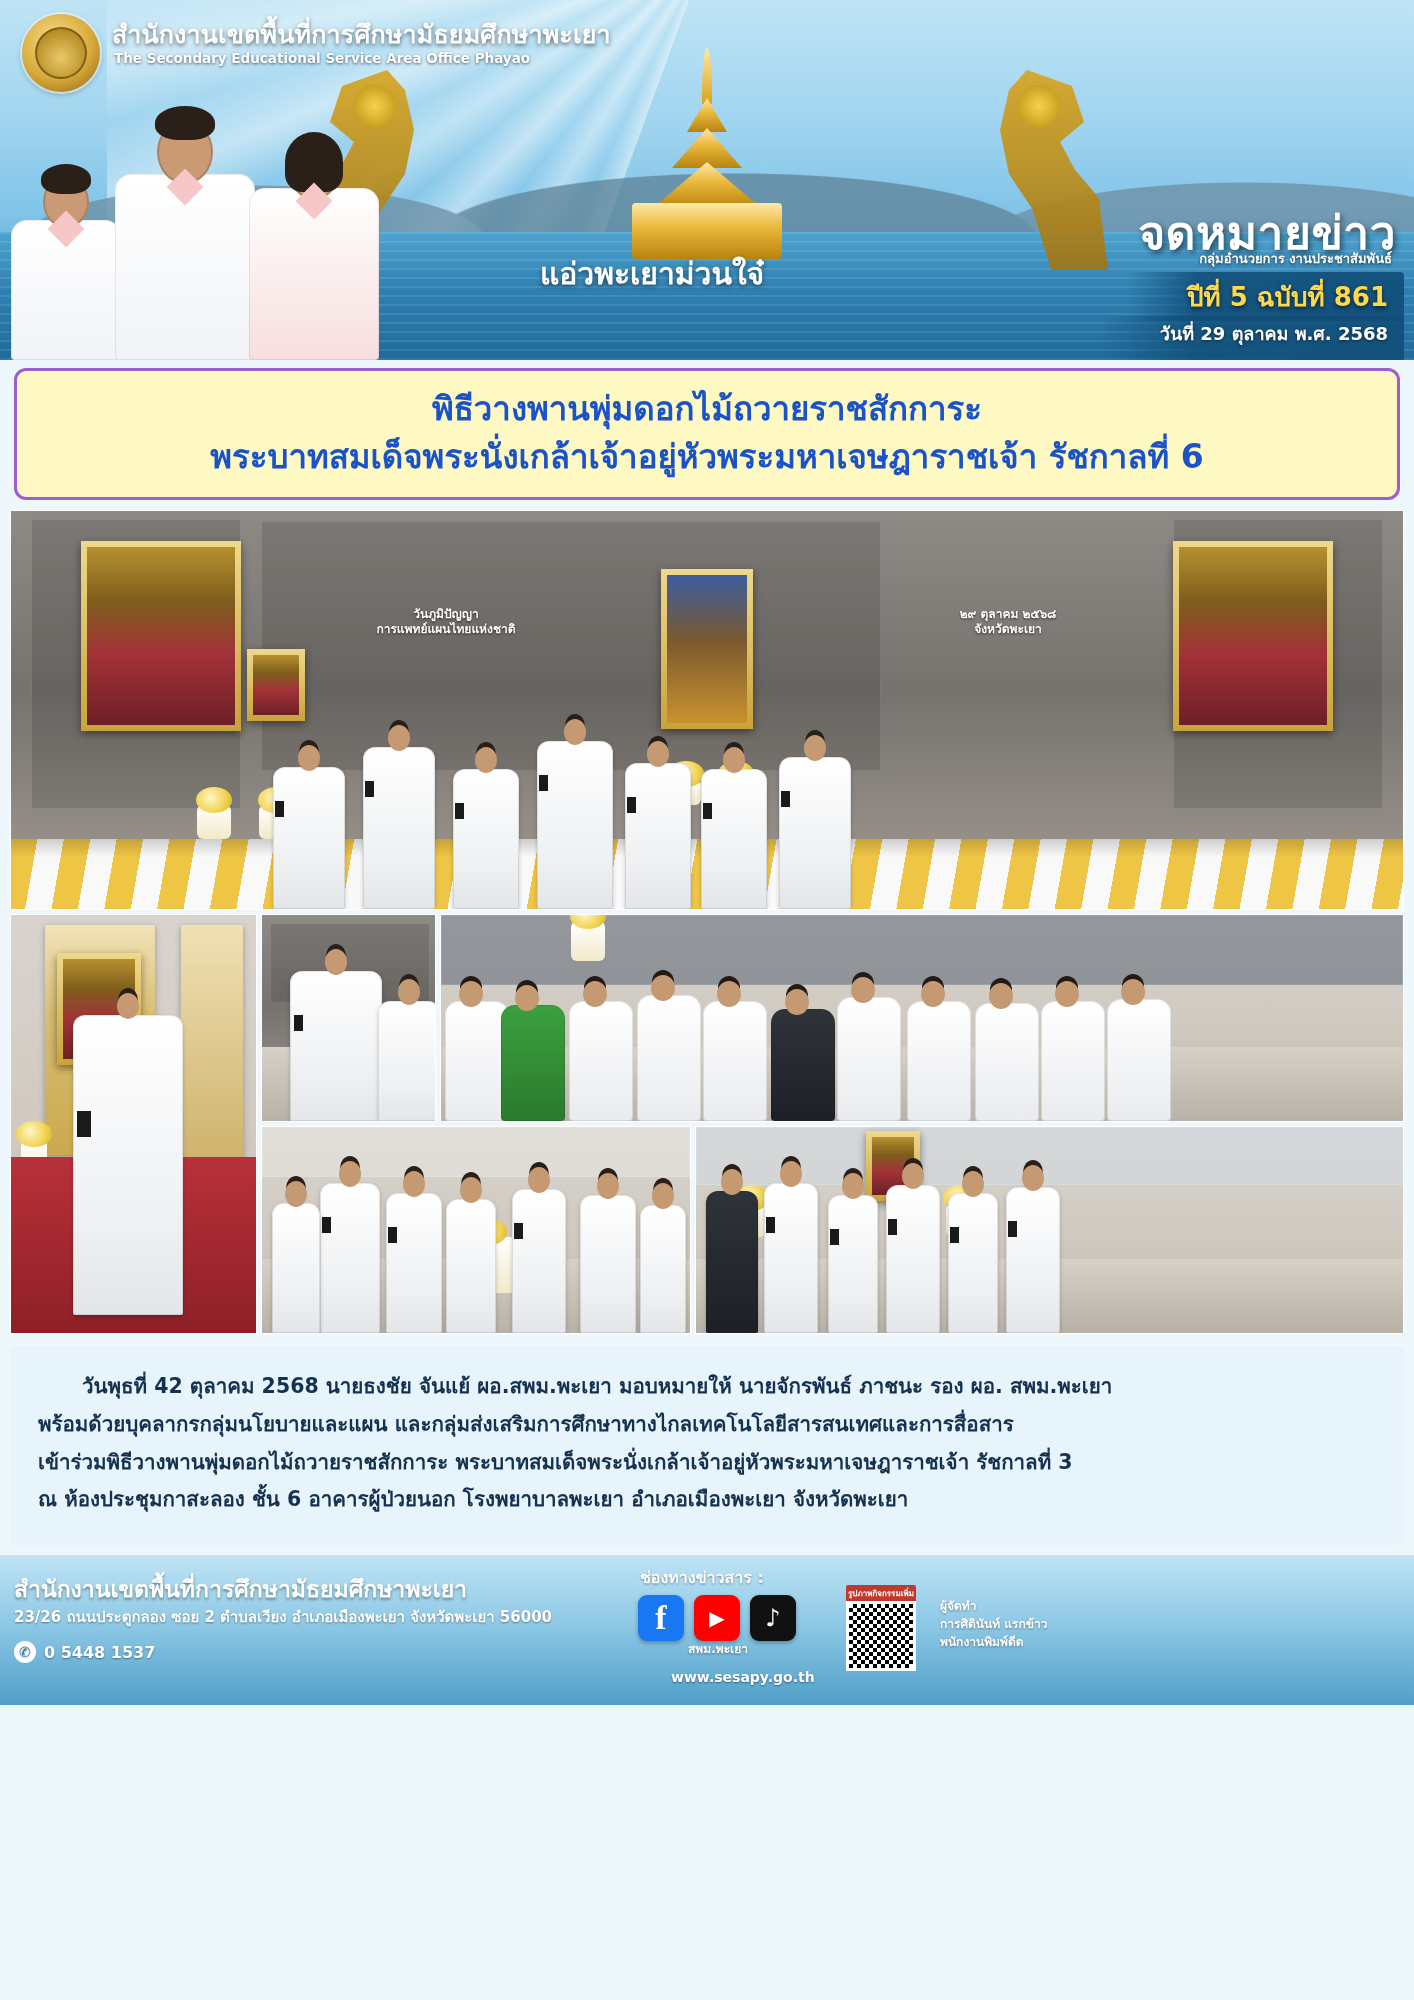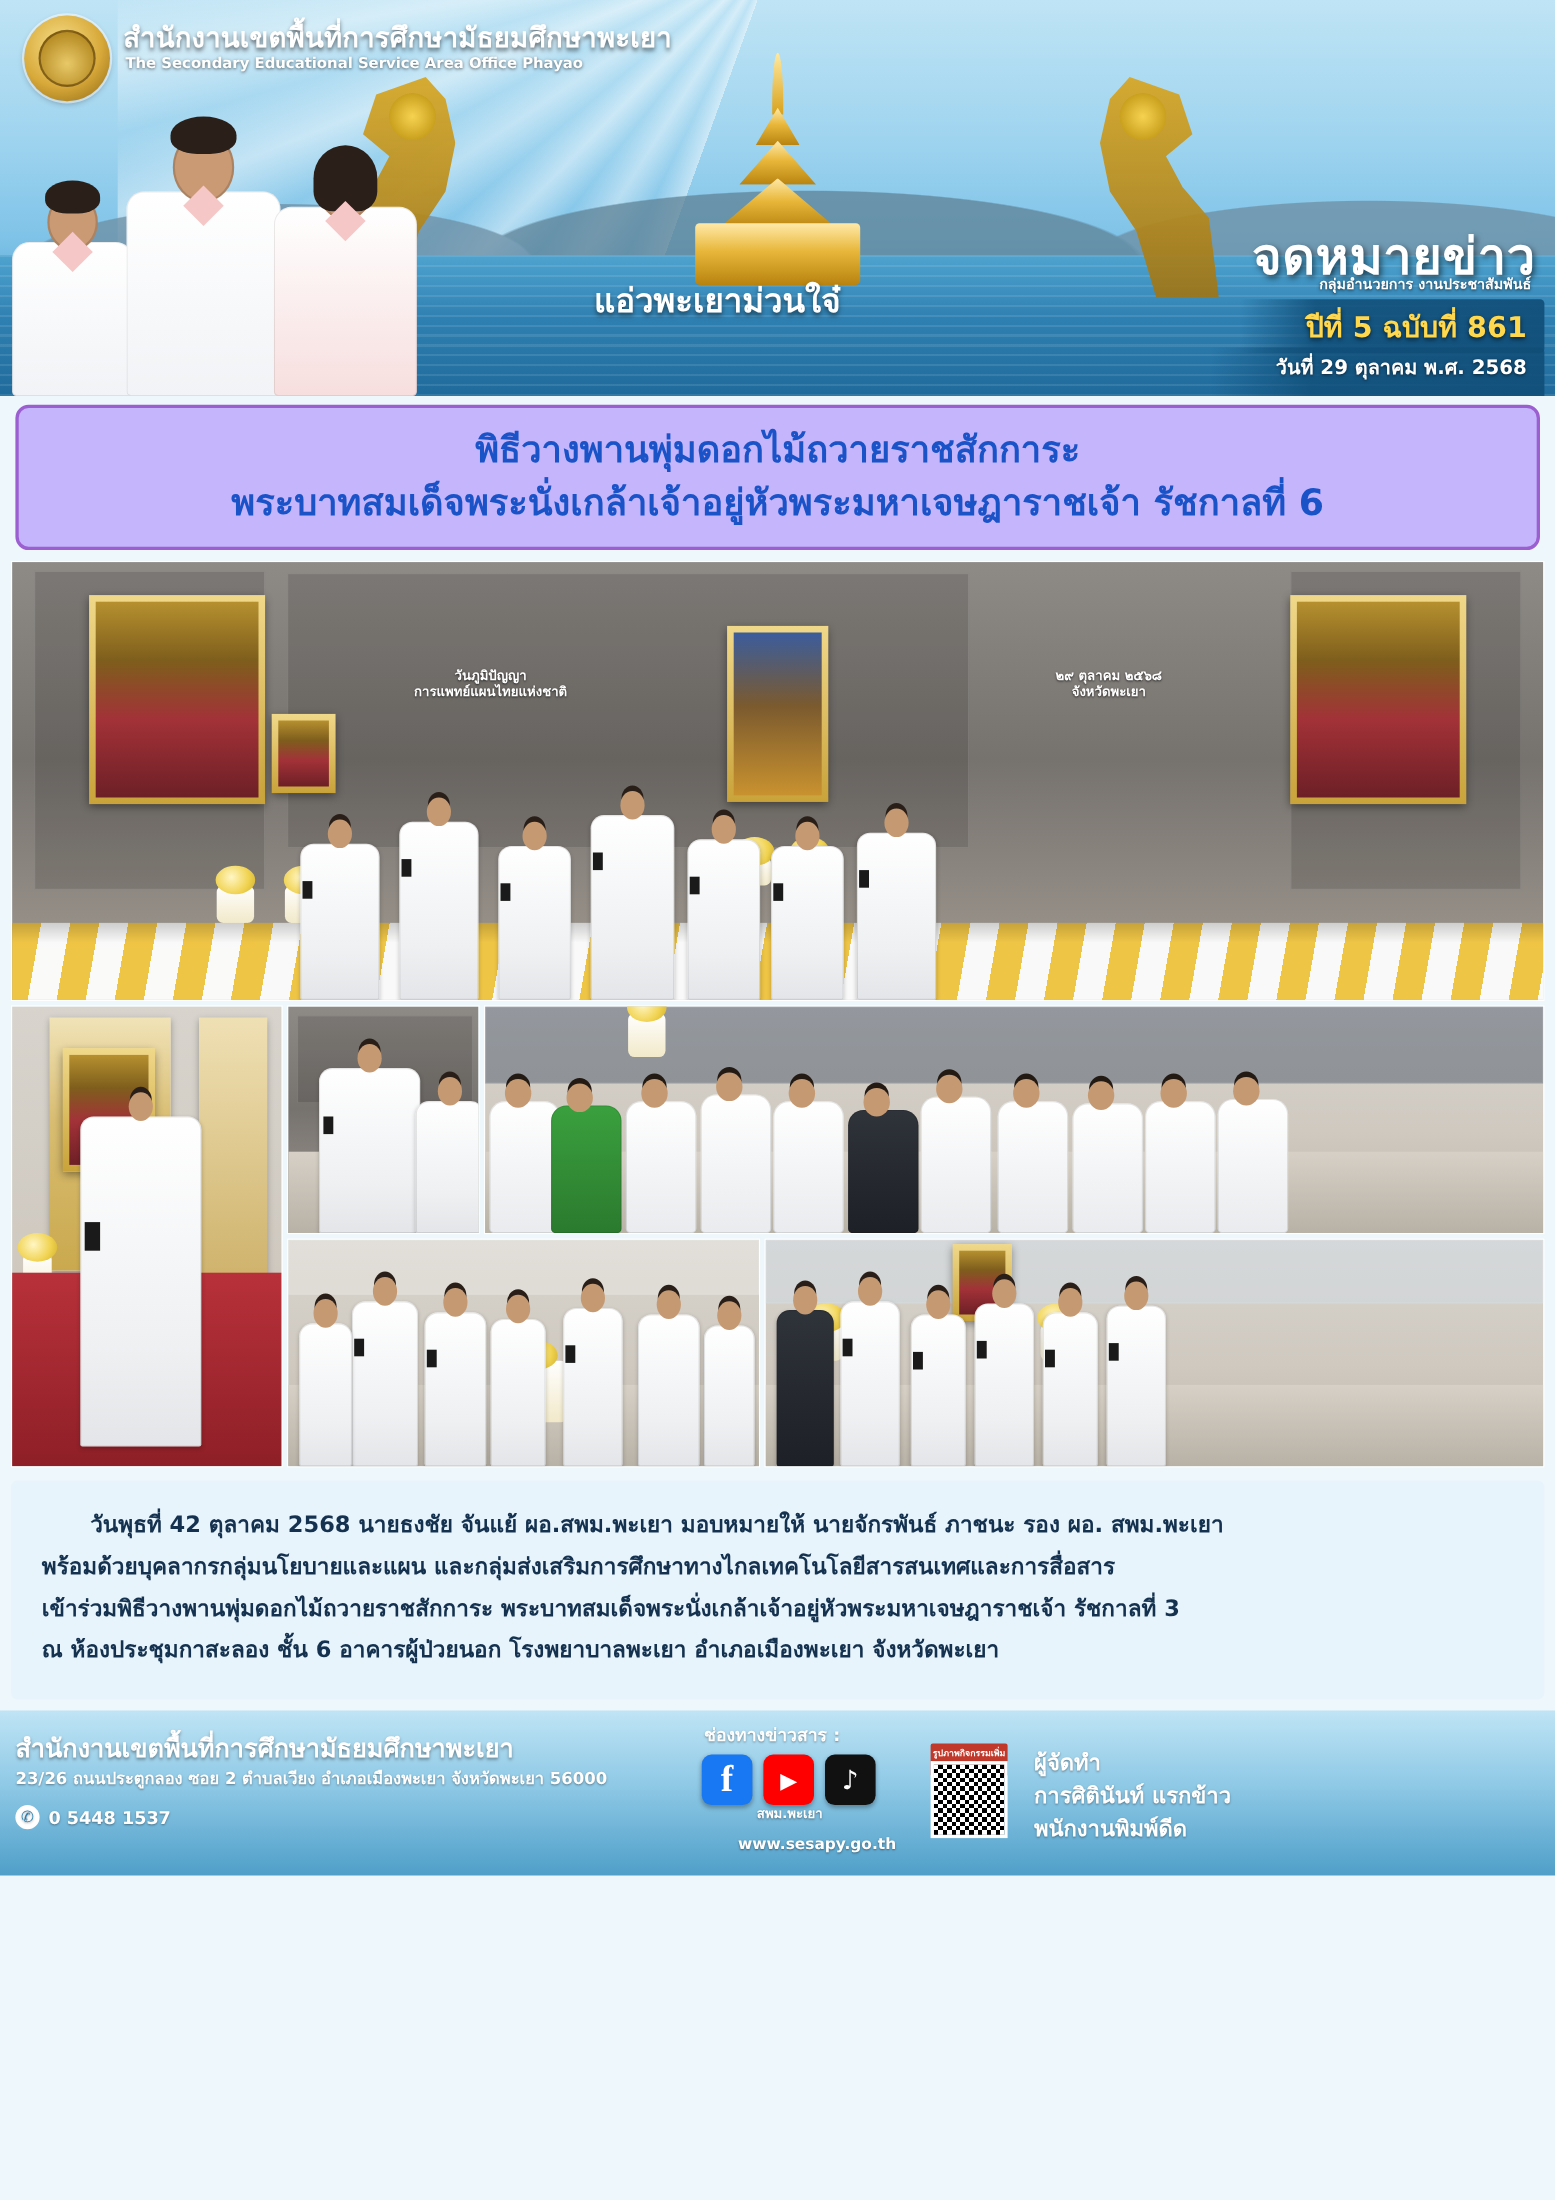--- a/index.html
+++ b/index.html
@@ -173,21 +173,21 @@
     padding: 3px 16px 16px 60px; border-radius: 4px;
     text-shadow: 0 1px 3px rgba(0,0,0,.6);
   }
 
   
   .title-box {
     position: relative;
     margin: 8px 14px 0 14px;
     border: 3px solid #9b5fd0;
     border-radius: 12px;
-    background: #c4b5fd;
+    background: #fef9c3;
     padding: 14px 10px 16px 10px;
     text-align: center;
   }
   .title-line {
     color: #1a52c8;
     font-weight: bold;
     line-height: 1.45;
   }
   .title-line.l1 { font-size: 33px; }
   .title-line.l2 { font-size: 33px; }
@@ -386,22 +386,22 @@
   }
   .qr {
     position: absolute; top: 16px; left: 0; width: 70px; height: 70px;
     background:
       repeating-linear-gradient(90deg,#000 0 4px,#fff 4px 8px),
       repeating-linear-gradient(0deg,#000 0 4px,#fff 4px 8px);
     background-blend-mode: difference;
     border: 3px solid #fff;
   }
   .credit {
-    position: absolute; left: 940px; top: 32px;
-    color: #ffffff; font-size: 20px; font-weight: bold; line-height: 1.5;
+    position: absolute; left: 940px; top: 42px;
+    color: #ffffff; font-size: 12px; font-weight: bold; line-height: 1.5;
     text-shadow: 0 1px 2px rgba(0,0,0,.4);
   }
 </style>
 </head>
 <body>
 
 <div class="page">
 
   <div class="banner">
     <div class="sky-rays"></div>

